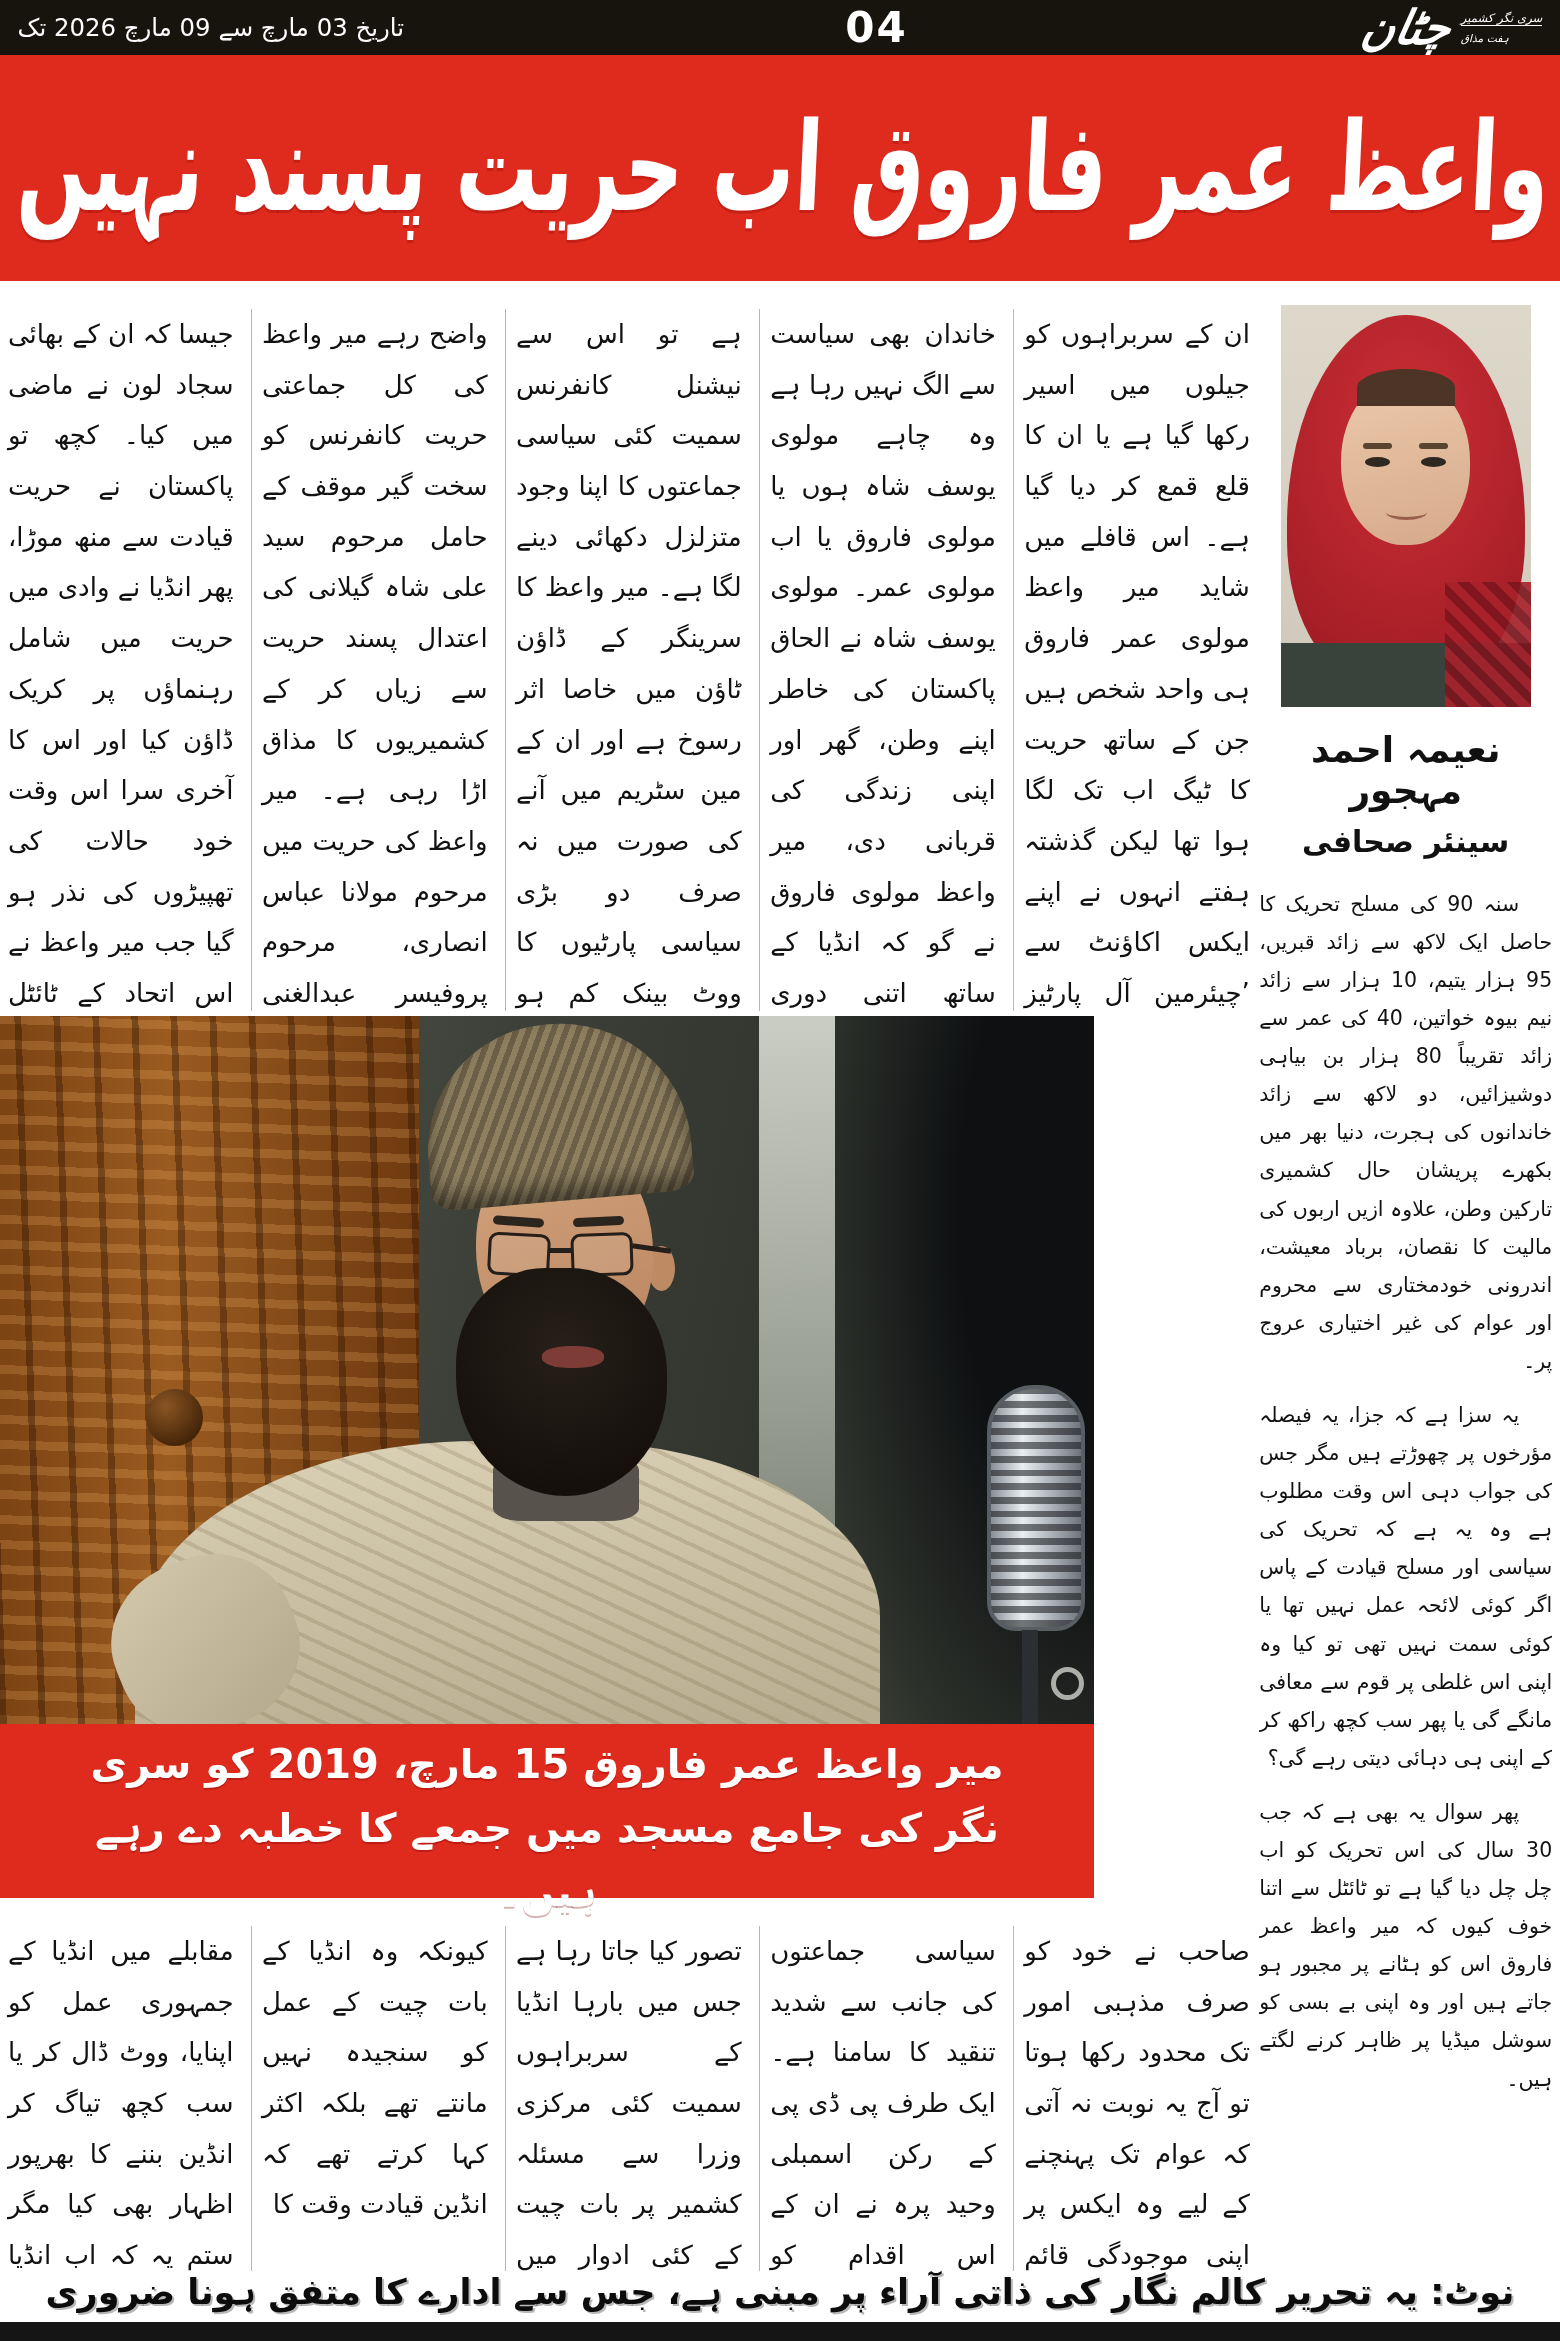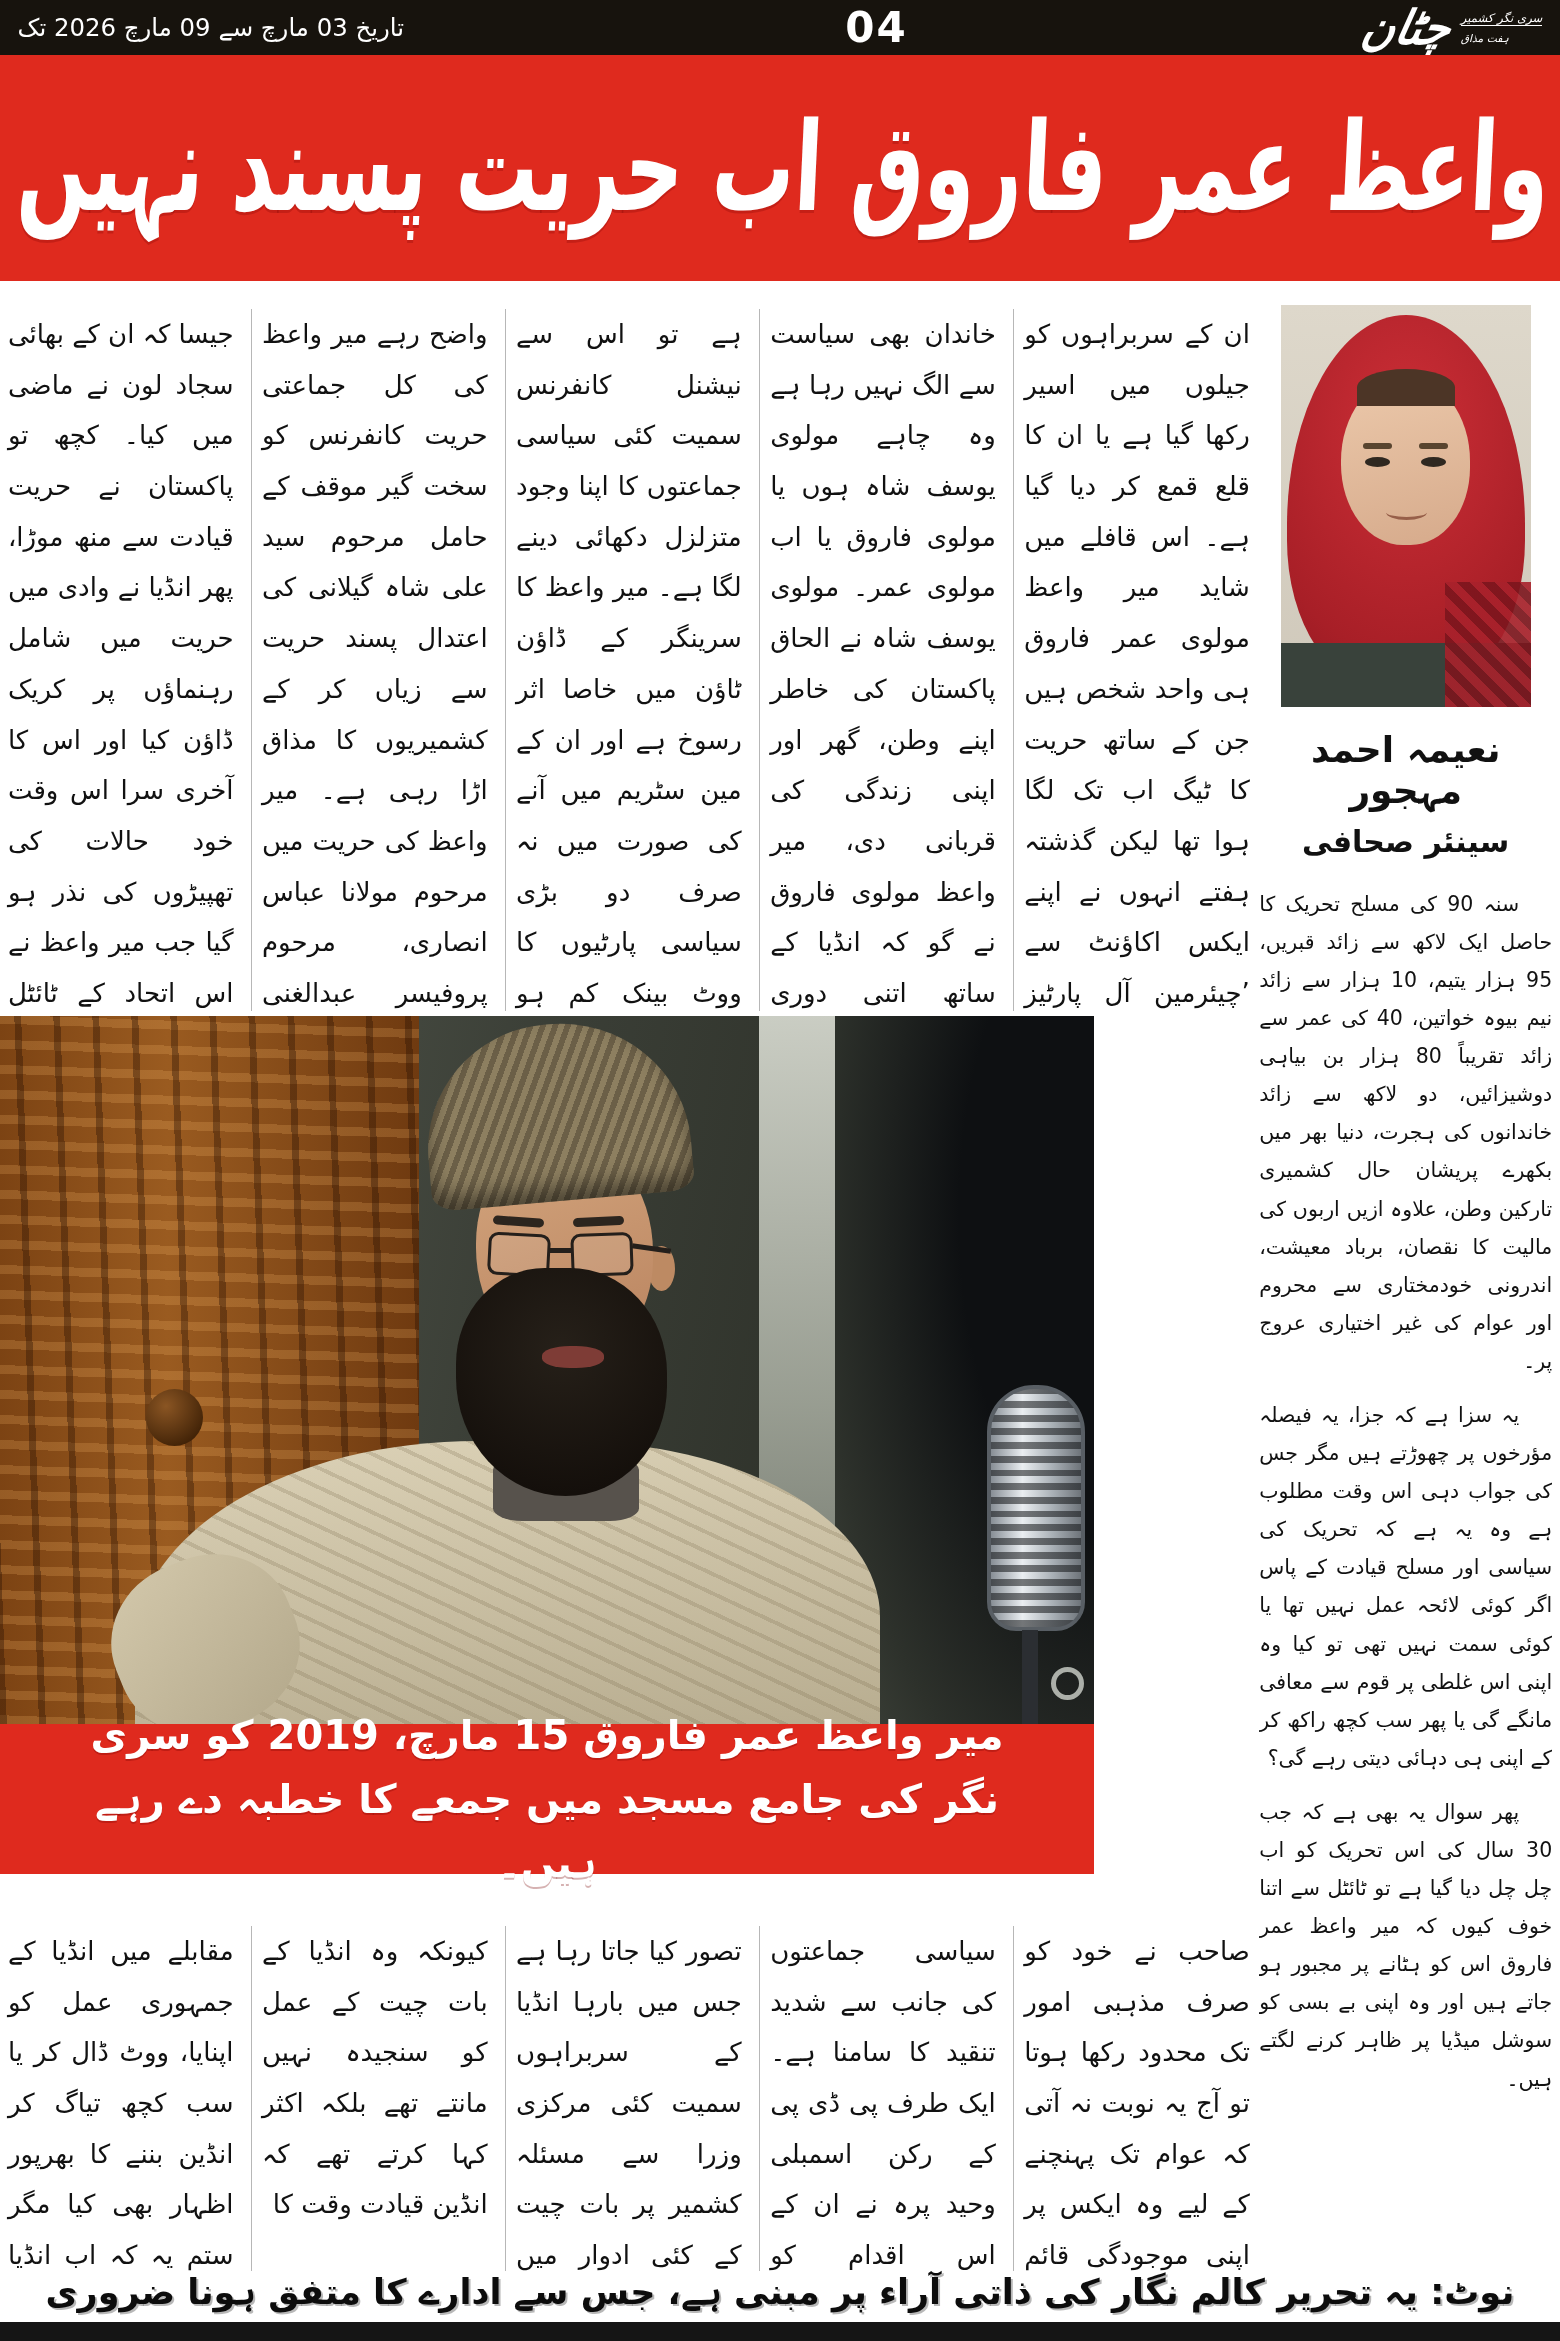--- a/index.html
+++ b/index.html
@@ -130,22 +130,22 @@
   .ph-mic-head{ left:987px; top:369px; width:98px; height:246px;
     border:4.9px solid #585e64; border-radius:47px 47px 29px 29px;
     background:
       repeating-linear-gradient(0deg, rgba(18,20,22,.55) 0 6.8px, rgba(0,0,0,0) 6.8px 13.7px),
       linear-gradient(90deg,#878e95,#eaeef1 35%,#aab1b7 68%,#6e747a); }
   .ph-mic-stem{ left:1022px; top:614px; width:15.6px; height:94px; background:#2b2e32; }
   .ph-ring{ left:1051px; top:651px; width:33px; height:33px; border:5.9px solid #cfd3cc;
     border-radius:50%; opacity:.8; }
   
   .caption-band{
-    position:absolute; left:0; top:1724px; width:1094px; height:150px;
-    background:#df2a1e; color:#fff; display:flex; align-items:center; justify-content:center;
+    position:absolute; left:0; top:1724px; width:1094px; height:174px;
+    background:#df2a1e; color:#fff; display:flex; justify-content:center;
     padding:7.8px 55px; text-align:center;
   }
   .caption-text{ font-size:40px; font-weight:800; line-height:1.6;
     text-shadow:0 2px 0 rgba(120,0,0,.3); }
   
   .footer-note{
     position:absolute; left:0; top:2272px; width:1560px; text-align:center;
     font-size:35px; font-weight:800; color:#0c0c0c;
     text-shadow:2px 2px 0 rgba(0,0,0,.28);
   }

